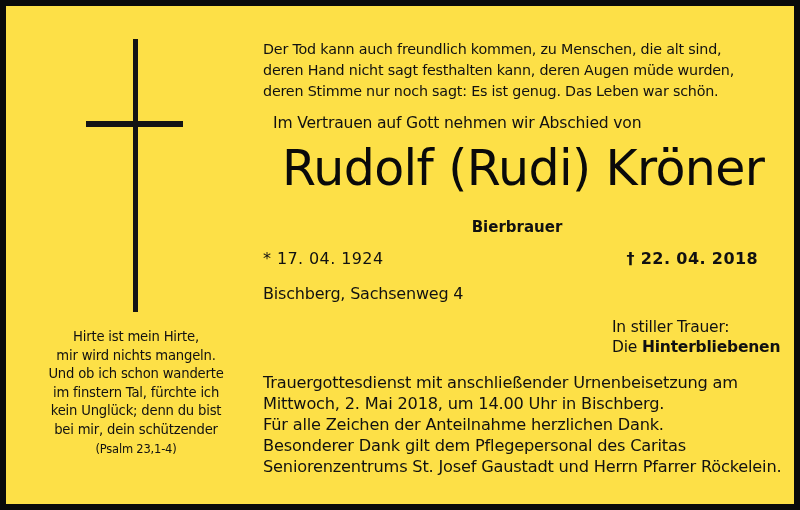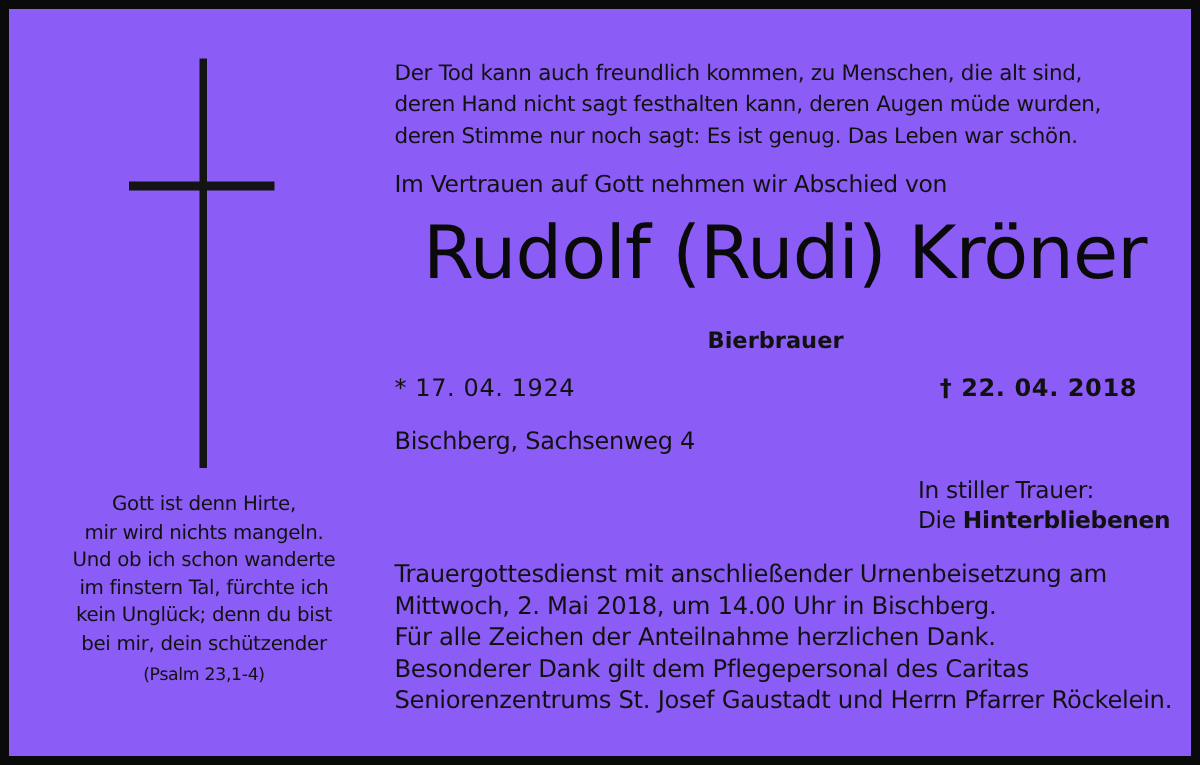--- a/index.html
+++ b/index.html
@@ -1,26 +1,26 @@
 <!DOCTYPE html>
 <html><head>
   <meta charset="utf-8">
   <style>
     html, body { margin: 0; padding: 0; background: #ffffff; }
     body { width: 800px; height: 510px; overflow: hidden; }
     .frame {
       position: absolute; left: 0; top: 0;
       width: 800px; height: 510px; box-sizing: border-box;
-      border: 6px solid #0a0a0a; background: #8b5cf6;
+      border: 6px solid #0a0a0a; background: #fde047;
     }
     .txt { font-family: "DejaVu Sans", sans-serif; color: #111111; position: absolute; white-space: nowrap; }
     .cross-v { position: absolute; left: 127px; top: 33px; width: 5px; height: 273px; background: #141414; }
     .cross-h { position: absolute; left: 80px; top: 115px; width: 97px; height: 6px; background: #141414; }
     .quote { left: 257px; top: 33px; font-size: 14.3px; line-height: 21px; letter-spacing: -0.2px; }
-    .intro { left: 257px; top: 107px; font-size: 15.6px; line-height: 20px; letter-spacing: -0.2px; }
+    .intro { left: 267px; top: 107px; font-size: 15.6px; line-height: 20px; letter-spacing: -0.2px; }
     .name { left: 276px; top: 133px; font-size: 49px; line-height: 60px; letter-spacing: -0.6px; color: #0a0a0a; }
     .profession { left: 257px; width: 508px; text-align: center; top: 211px; font-size: 15px; font-weight: bold; line-height: 20px; }
     .born { left: 257px; top: 243px; font-size: 16px; line-height: 20px; letter-spacing: 0.4px; }
     .died { right: 36px; top: 243px; font-size: 16px; line-height: 20px; letter-spacing: 0.4px; font-weight: bold; }
     .address { left: 257px; top: 278px; font-size: 16px; line-height: 20px; letter-spacing: -0.2px; }
     .address b { font-weight: normal; text-align: center; }
     .mourners { left: 606px; top: 311px; font-size: 15.5px; line-height: 20px; letter-spacing: -0.2px; }
     .mourners b { font-weight: bold; }
     .service { left: 257px; top: 366px; font-size: 16.2px; line-height: 21px; letter-spacing: -0.2px; }
     .psalm { left: 20px; width: 220px; text-align: center; top: 322px; font-size: 13.2px; line-height: 18.6px; letter-spacing: -0.2px; }
@@ -61,21 +61,21 @@
 
   <div class="txt service">
     <span class="line">Trauergottesdienst mit anschließender Urnenbeisetzung am</span>
     <span class="line">Mittwoch, 2. Mai 2018, um 14.00 Uhr in Bischberg.</span>
     <span class="line">Für alle Zeichen der Anteilnahme herzlichen Dank.</span>
     <span class="line">Besonderer Dank gilt dem Pflegepersonal des Caritas</span>
     <span class="line">Seniorenzentrums St. Josef Gaustadt und Herrn Pfarrer Röckelein.</span>
   </div>
 
   <div class="txt psalm">
-    <span class="line">Gott ist denn Hirte,</span>
+    <span class="line">Hirte ist mein Hirte,</span>
     <span class="line">mir wird nichts mangeln.</span>
     <span class="line">Und ob ich schon wanderte</span>
     <span class="line">im finstern Tal, fürchte ich</span>
     <span class="line">kein Unglück; denn du bist</span>
     <span class="line">bei mir, dein schützender</span>
     <span class="line ref">(Psalm 23,1-4)</span>
   </div>
 
 </div>
 

